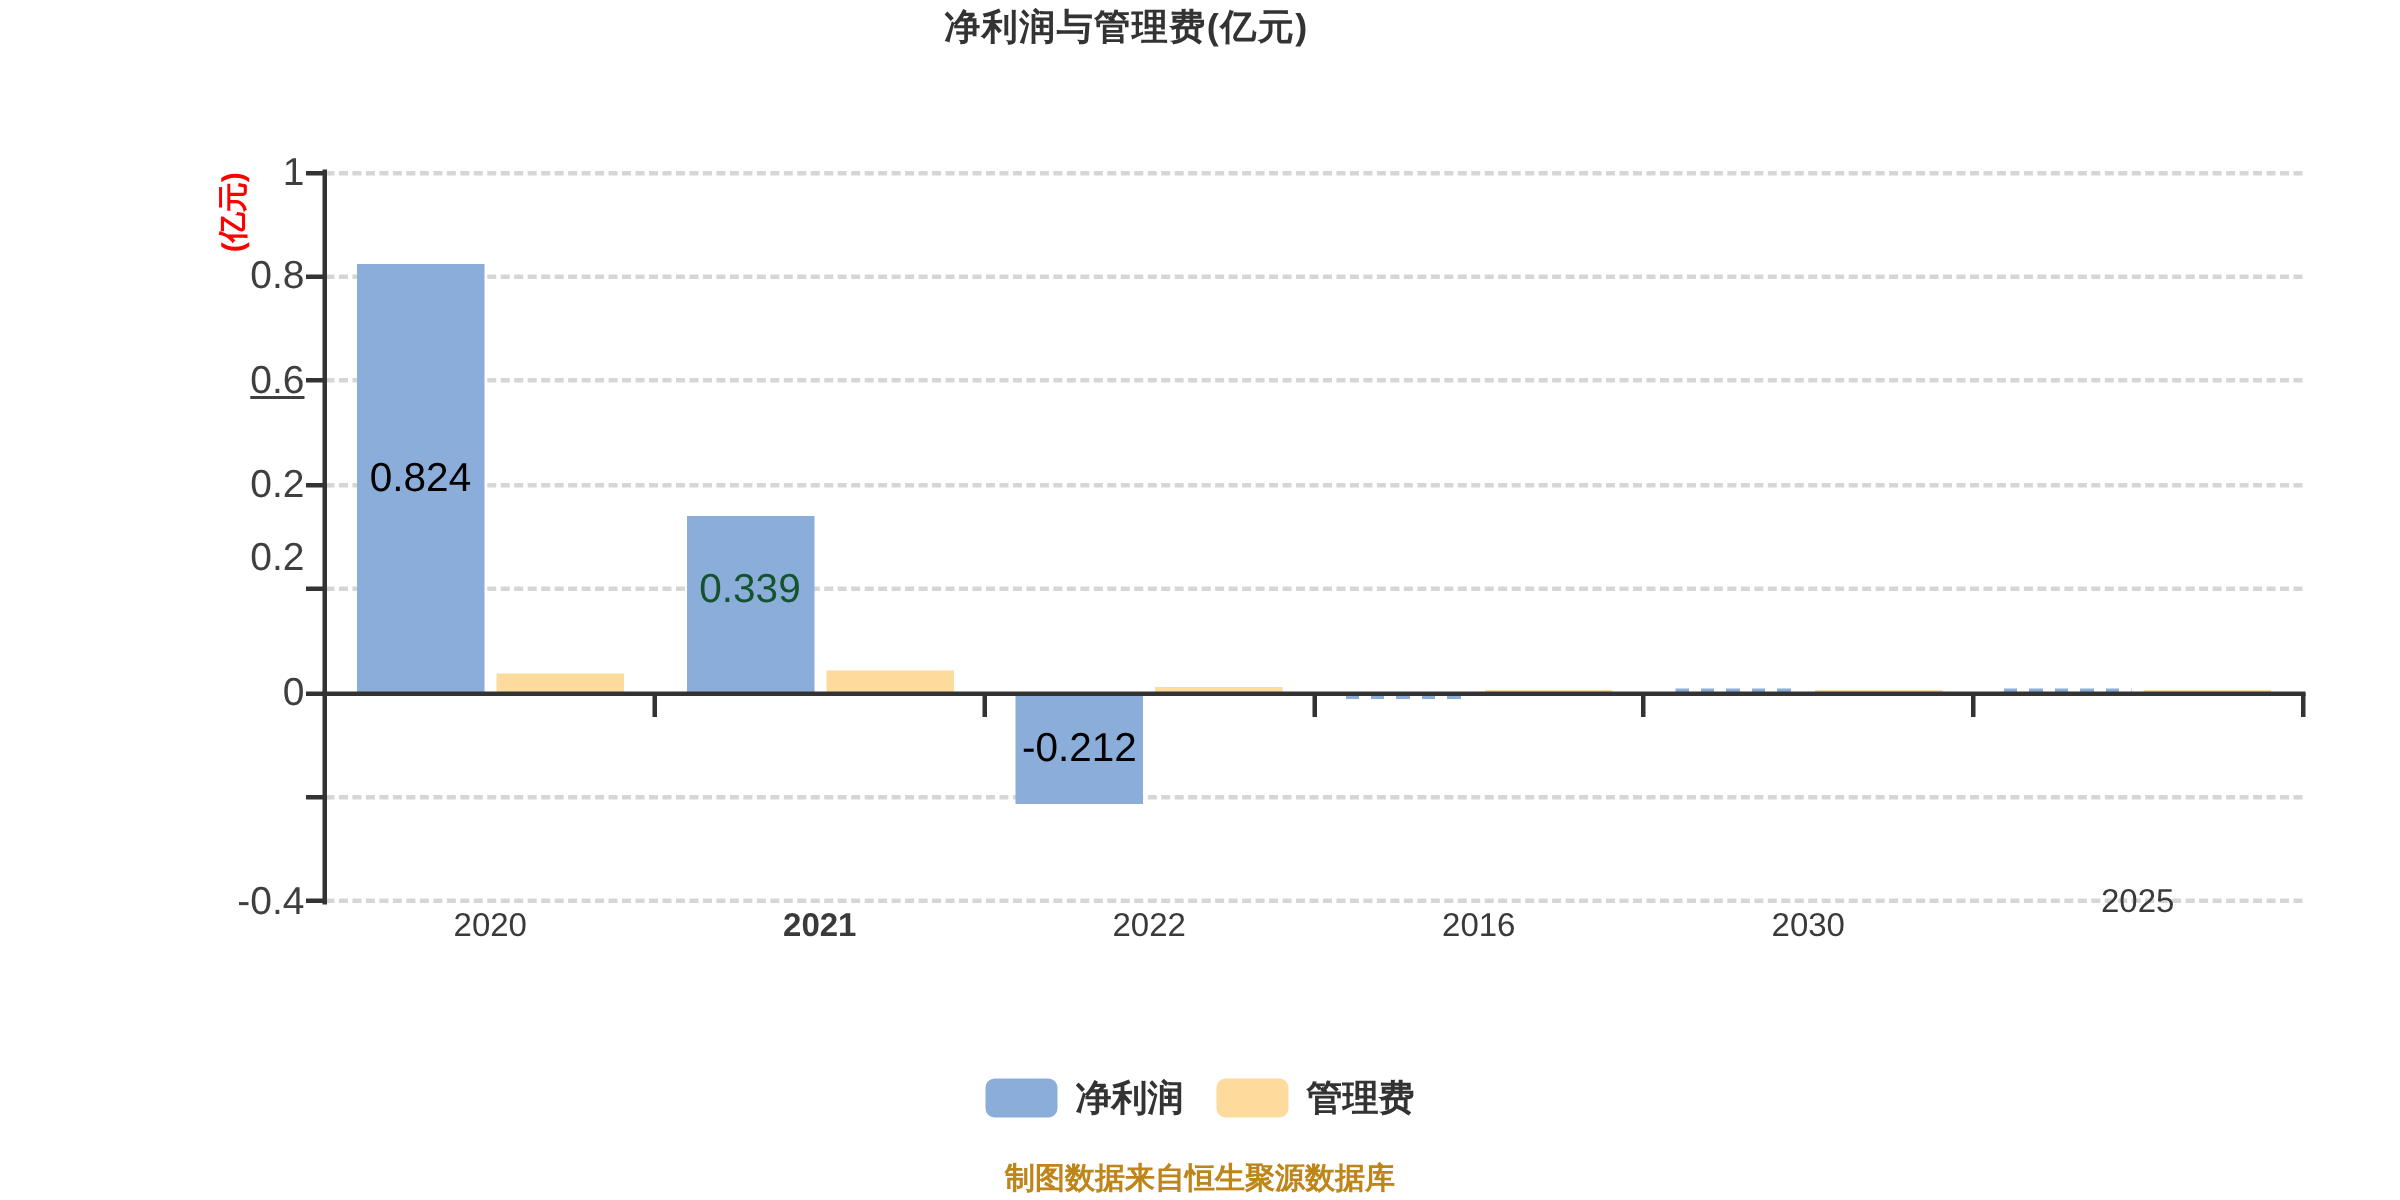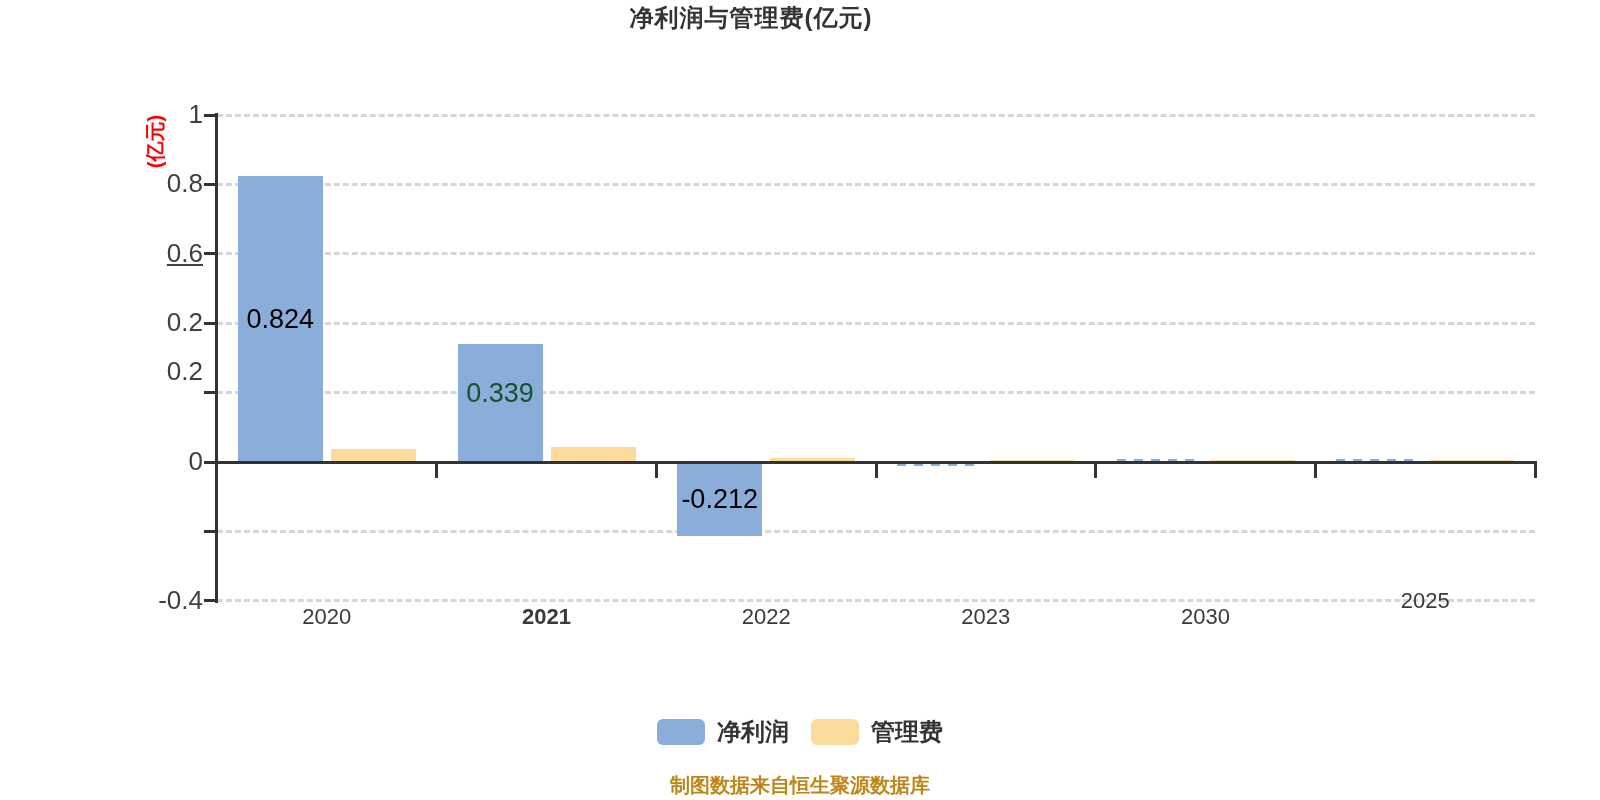--- a/index.html
+++ b/index.html
@@ -75,21 +75,21 @@
       <div class="bar abs" style="left: 457.5px; top: 344.367px; width: 85px; height: 117.633px; background: rgb(139, 173, 218);"></div>
       <div class="vlabel abs" style="left: 500px; top: 393px; color: #14532d;">0.339</div>
       <div class="bar abs" style="left: 550.5px; top: 447.426px; width: 85px; height: 14.574px; background: rgb(252, 219, 157);"></div>
       <div class="xlab abs" style="left: 546.5px; top: 604px; font-weight: bold;">2021</div>
       <div class="bar abs" style="left: 677.167px; top: 462px; width: 85px; height: 73.564px; background: rgb(139, 173, 218);"></div>
       <div class="vlabel abs" style="left: 719.667px; top: 498.782px; color: rgb(0, 0, 0);">-0.212</div>
       <div class="bar abs" style="left: 770.167px; top: 457.836px; width: 85px; height: 4.164px; background: rgb(252, 219, 157);"></div>
       <div class="xlab abs" style="left: 766.167px; top: 604px;">2022</div>
       <div class="bar abs" style="left: 896.833px; top: 462px; width: 85px; height: 4.164px; background: repeating-linear-gradient(90deg, rgb(139, 173, 218) 0px, rgb(139, 173, 218) 9px, rgba(0, 0, 0, 0) 9px, rgba(0, 0, 0, 0) 17px);"></div>
       <div class="bar abs" style="left: 989.833px; top: 460px; width: 85px; height: 2px; background: rgb(252, 219, 157);"></div>
-      <div class="xlab abs" style="left: 985.833px; top: 604px;">2023</div>
+      <div class="xlab abs" style="left: 985.833px; top: 604px;">2016</div>
       <div class="bar abs" style="left: 1116.5px; top: 459px; width: 85px; height: 3px; background: repeating-linear-gradient(90deg, rgb(139, 173, 218) 0px, rgb(139, 173, 218) 9px, rgba(0, 0, 0, 0) 9px, rgba(0, 0, 0, 0) 17px);"></div>
       <div class="bar abs" style="left: 1209.5px; top: 460px; width: 85px; height: 2px; background: rgb(252, 219, 157);"></div>
       <div class="xlab abs" style="left: 1205.5px; top: 604px;">2030</div>
       <div class="bar abs" style="left: 1336.17px; top: 459px; width: 85px; height: 3px; background: repeating-linear-gradient(90deg, rgb(139, 173, 218) 0px, rgb(139, 173, 218) 9px, rgba(0, 0, 0, 0) 9px, rgba(0, 0, 0, 0) 17px);"></div>
       <div class="bar abs" style="left: 1429.17px; top: 460px; width: 85px; height: 2px; background: rgb(252, 219, 157);"></div>
       <div class="xlab abs" style="left: 1425.17px; top: 588px;">2025</div>
       <div class="y-axis-line abs" style="left: 215px; top: 113px; height: 490px;"></div>
       <div class="zero-line abs" style="left: 215px; top: 460.5px; width: 1322px;"></div>
       <div class="xtick abs" style="left: 435.167px; top: 462px;"></div>
       <div class="xtick abs" style="left: 654.833px; top: 462px;"></div>

